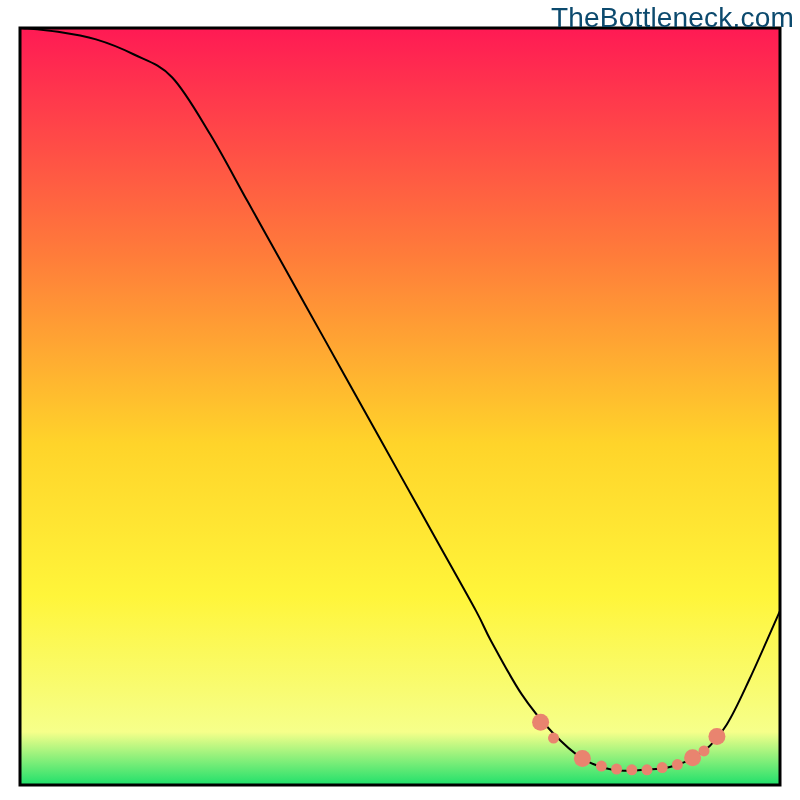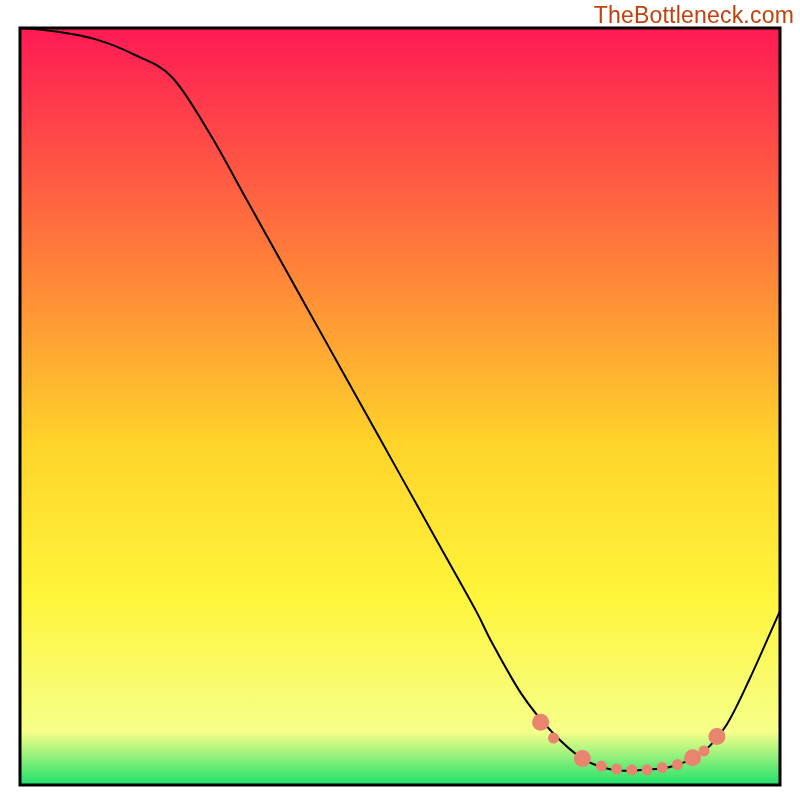--- a/index.html
+++ b/index.html
@@ -14,23 +14,23 @@
   .frame {
     position: relative;
     width: 800px;
     height: 800px;
     box-sizing: border-box;
   }
   .watermark {
     position: absolute;
     top: 2px;
     right: 6px;
-    font-size: 23px;
+    font-size: 28px;
     font-weight: 500;
-    color: #c2410c;
+    color: #0c4a6e;
     letter-spacing: 0.2px;
     z-index: 30;
   }
   svg.plot {
     position: absolute;
     top: 0;
     left: 0;
   }
 </style>
 </head>

